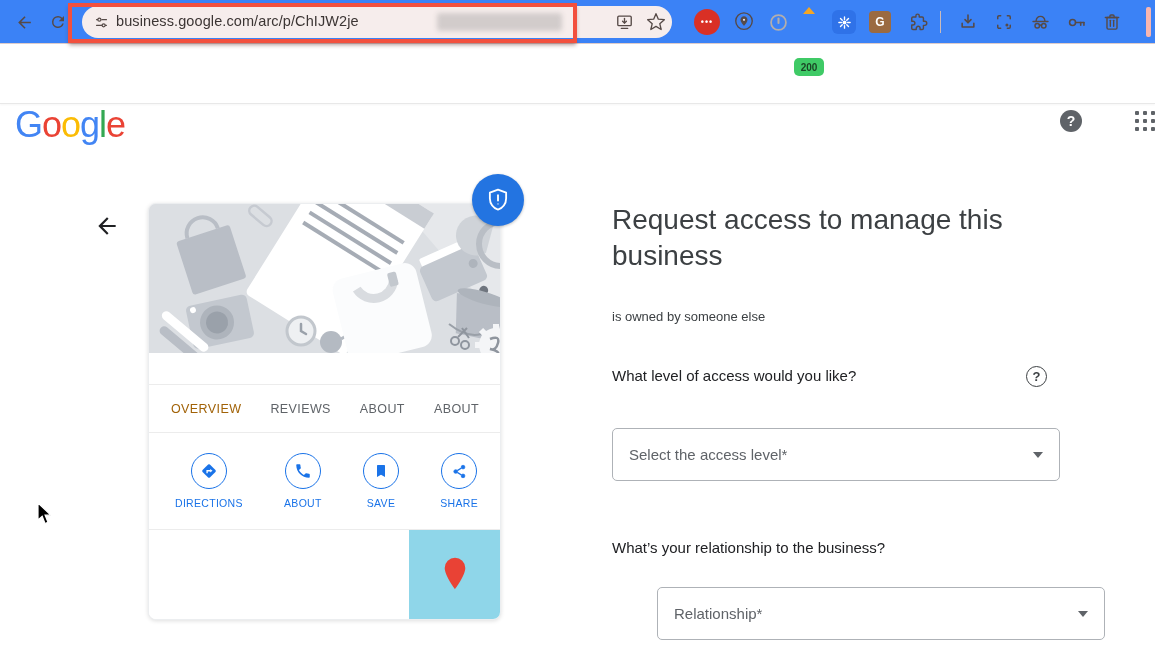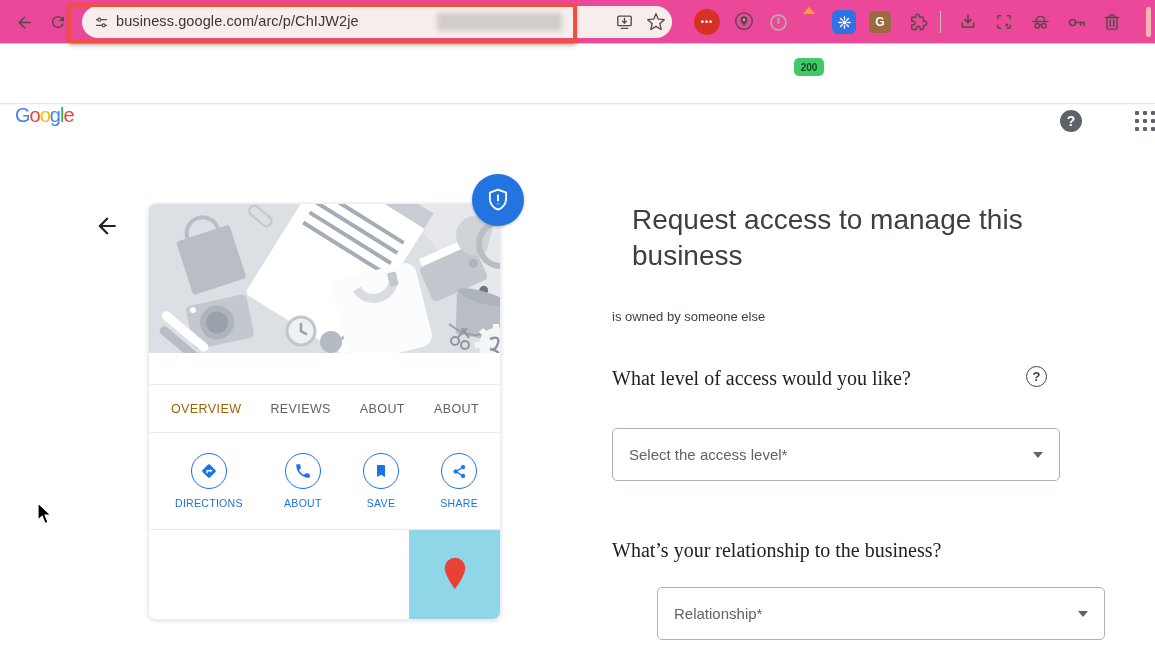--- a/index.html
+++ b/index.html
@@ -1,21 +1,21 @@
 <!DOCTYPE html>
 <html><head>
 <meta charset="utf-8">
 <style>
   * { margin:0; padding:0; box-sizing:border-box; }
   html,body { width:1155px; height:656px; overflow:hidden; background:#fff;
     font-family:"Liberation Sans", sans-serif; position:relative; }
 
   
   .toolbar { position:absolute; top:0; left:0; width:1155px; height:44px;
-    background:#ec4899; border-bottom:1px solid #ddcccb; z-index:5; }
+    background:#3b82f6; border-bottom:1px solid #ddcccb; z-index:5; }
   .tb-btn { position:absolute; width:32px; height:32px; top:6px; display:flex;
     align-items:center; justify-content:center; color:#564a47; border-radius:50%; }
   .omnibox { position:absolute; left:82px; top:6px; width:590px; height:32px;
     background:#f6edec; border-radius:16px; }
   .url-text { position:absolute; left:116px; top:13px; font-size:14.5px; color:#3c3534;
     letter-spacing:0.1px; white-space:nowrap; }
   .url-redacted { position:absolute; left:437px; top:13px; width:125px; height:18px;
     background:#d2cccb; border-radius:3px; filter:blur(2.5px); }
   .url-highlight { position:absolute; left:68px; top:3px; width:509px; height:40px;
     border:4px solid #f2503e; box-shadow:0 3px 4px -1px rgba(90,40,35,.45); z-index:6; }
@@ -32,21 +32,21 @@
     background:#2f72e8; }
   .g-ext { left:869px; top:11px; width:22px; height:22px; border-radius:4px;
     background:#9b6a41; font-size:12px; }
   .tb-sep { position:absolute; left:940px; top:11px; width:1px; height:22px; background:#cbbbba; }
   .pink-bar { position:absolute; left:1146px; top:7px; width:5px; height:30px;
     background:#f8b6b0; border-radius:2px; }
 
   
   .page-header { position:absolute; top:44px; left:0; width:1155px; height:60px;
     background:#fff; border-bottom:1px solid #e8e8e8; box-shadow:0 1px 2px rgba(0,0,0,.04); }
-  .logo { position:absolute; left:15px; top:60px; font-size:20px; font-weight:500;
+  .logo { position:absolute; left:15px; top:60px; font-size:36px; font-weight:500;
     letter-spacing:-1px; }
   .logo .l0,.logo .l3 { color:#4285F4; } .logo .l1,.logo .l5 { color:#EA4335; }
   .logo .l2 { color:#FBBC05; } .logo .l4 { color:#34A853; }
   .help-header { position:absolute; left:1060px; top:66px; width:22px; height:22px;
     border-radius:50%; background:#5f6368; color:#fff; font-size:14px; font-weight:bold;
     display:flex; align-items:center; justify-content:center; }
   .apps-grid { position:absolute; left:1135px; top:67px; display:grid;
     grid-template-columns:repeat(3,4px); grid-gap:4px; }
   .apps-grid i { width:4px; height:4px; background:#5f6368; border-radius:1px; }
 
@@ -69,24 +69,24 @@
   .action .lbl { margin-top:8px; font-size:10.5px; font-weight:500; letter-spacing:.3px;
     color:#1a73e8; }
   .map-row { position:relative; height:90px; background:#fff; }
   .map-blue { position:absolute; right:0; top:0; width:91px; height:90px; background:#8fd6e9; }
   .map-pin { position:absolute; left:33px; top:26px; }
   .shield-badge { position:absolute; left:472px; top:174px; width:52px; height:52px;
     border-radius:50%; background:#2374e1; display:flex; align-items:center;
     justify-content:center; box-shadow:0 1px 3px rgba(0,0,0,.25); z-index:3; }
 
   
-  .title { position:absolute; left:632px; top:202px; width:460px; font-size:28px;
+  .title { position:absolute; left:612px; top:202px; width:460px; font-size:28px;
     line-height:36px; font-weight:400; color:#3c4043; }
   .owner-note { position:absolute; left:612px; top:309px; font-size:13px; color:#3c4043; }
-  .question { position:absolute; left:612px; font-size:20px; color:#202124;font-family:Liberation Serif, serif; }
+  .question { position:absolute; left:612px; font-size:15px; color:#202124; }
   .q1 { top:367px; } .q2 { top:539px; }
   .help-q { position:absolute; left:1026px; top:366px; width:21px; height:21px;
     border-radius:50%; border:1.6px solid #3c4043; color:#3c4043; font-size:13px;
     font-weight:bold; display:flex; align-items:center; justify-content:center; cursor:pointer; }
   .dropdown { position:absolute; left:612px; width:448px; height:53px;
     border:1px solid #aeb2b7; border-radius:5px; background:#fff; display:flex;
     align-items:center; padding:0 16px; cursor:pointer; }
   .dd1 { top:428px; } .dd2 { top:587px;margin-left:45px; }
   .dd-text { font-size:15px; color:#5f6368; flex:1; }
   .dd-caret { width:0; height:0; border-left:5px solid transparent;

